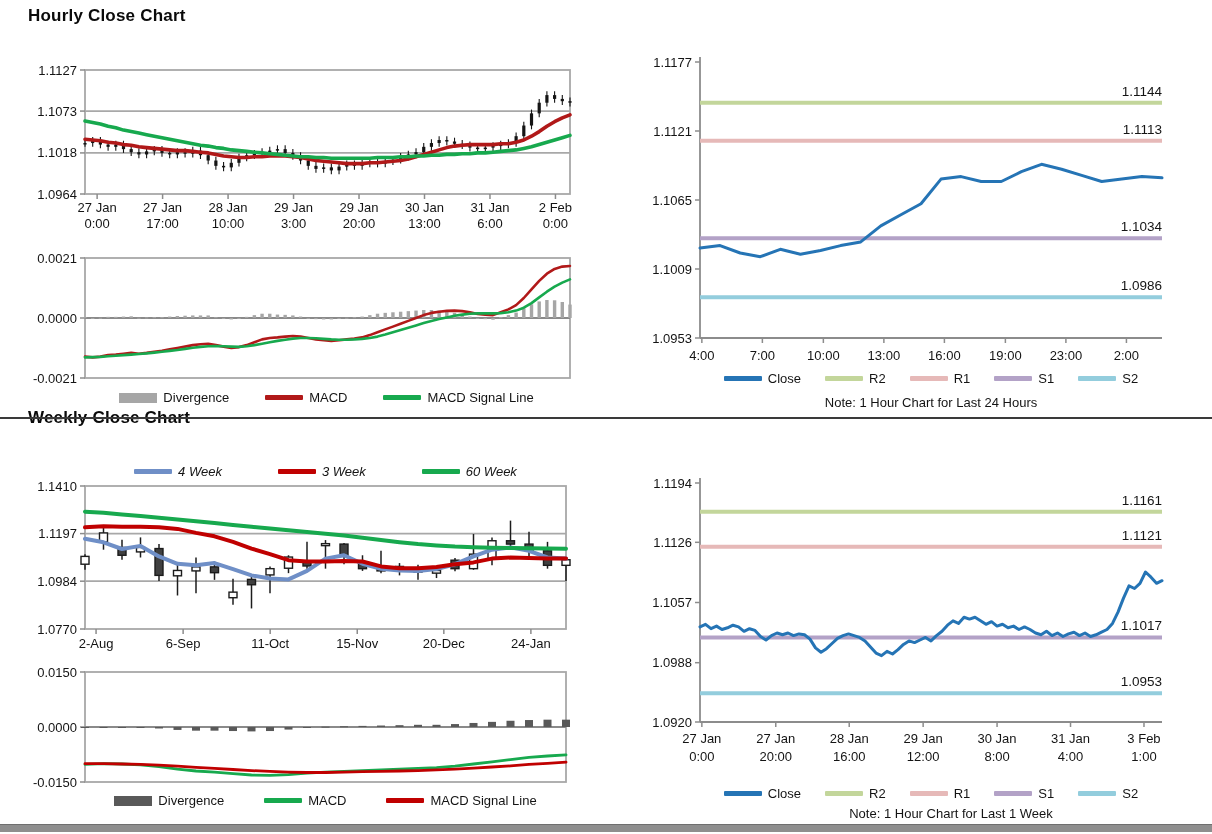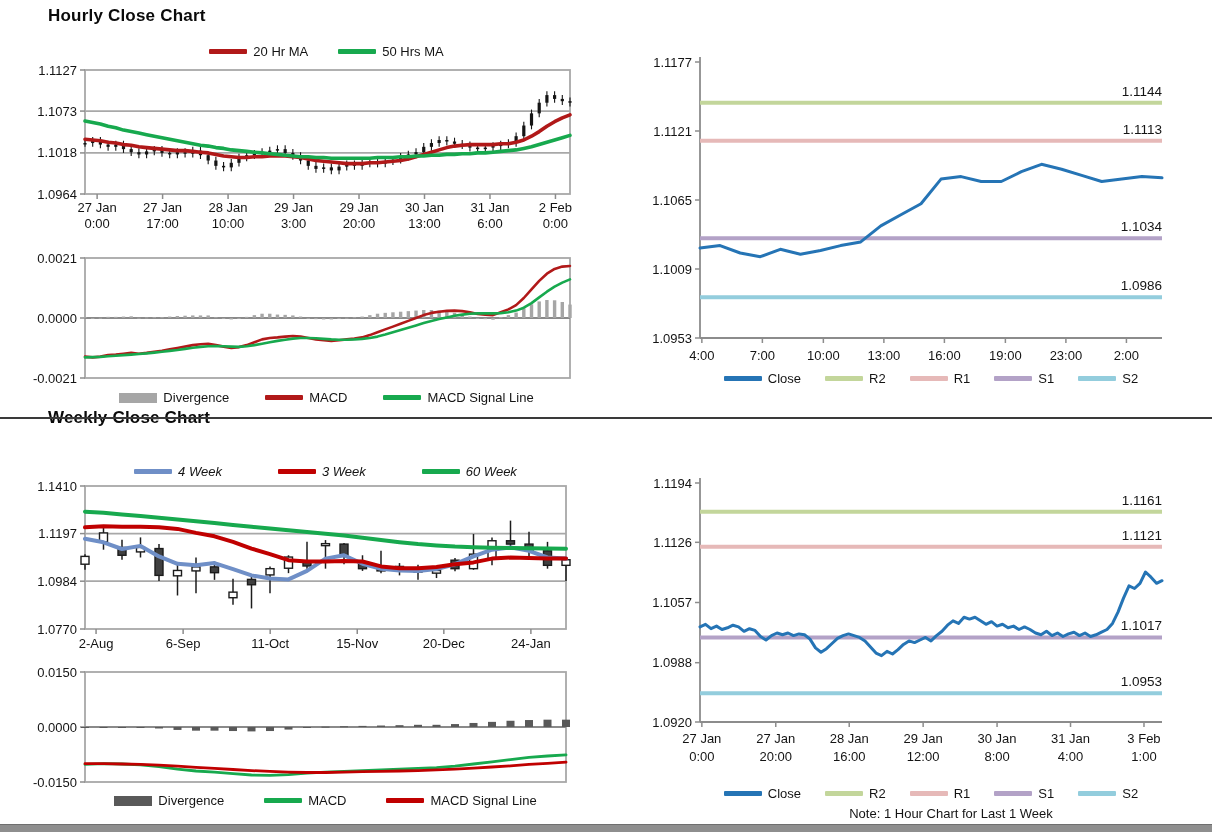--- a/index.html
+++ b/index.html
@@ -1,19 +1,19 @@
 <!DOCTYPE html>
 <html><head>
 <meta charset="utf-8">
 <style>
   html,body{margin:0;padding:0;background:#ffffff;}
   body{width:1212px;height:834px;position:relative;overflow:hidden;
        font-family:"Liberation Sans","DejaVu Sans",sans-serif;color:#141414;}
   .page{position:absolute;left:0;top:0;width:1212px;height:834px;background:#fff;}
-  .sec-title{position:absolute;font-size:17px;font-weight:bold;color:#0a0a0a;letter-spacing:0.2px;margin-left:20px;}
+  .sec-title{position:absolute;font-size:17px;font-weight:bold;color:#0a0a0a;letter-spacing:0.2px;}
   .mount{position:absolute;}
   .mount svg{display:block;}
   .legend{position:absolute;display:flex;justify-content:center;align-items:center;
           font-size:13px;color:#141414;white-space:nowrap;}
   .leg-item{display:flex;align-items:center;}
   .sw-line{display:inline-block;width:38px;height:5px;margin-right:6px;border-radius:1px;}
   .sw-bar{display:inline-block;width:38px;height:10px;margin-right:6px;}
   .note{position:absolute;text-align:center;font-size:13px;color:#141414;}
   .sep{position:absolute;left:0;top:417px;width:1212px;height:2px;background:#3a3a3a;}
   .botbar{position:absolute;left:0;top:824px;width:1212px;height:7px;background:#8e8e8e;border-top:1px solid #6f6f6f;}
@@ -486,34 +486,25 @@
         <text x="391.06600000000003" y="344" text-anchor="middle" font-size="13" fill="#141414">8:00</text>
         <line x1="464.524" y1="305" x2="464.524" y2="310" stroke="#8c8c8c" stroke-width="1.5"></line>
         <text x="464.524" y="326" text-anchor="middle" font-size="13" fill="#141414">31 Jan</text>
         <text x="464.524" y="344" text-anchor="middle" font-size="13" fill="#141414">4:00</text>
         <line x1="537.982" y1="305" x2="537.982" y2="310" stroke="#8c8c8c" stroke-width="1.5"></line>
         <text x="537.982" y="326" text-anchor="middle" font-size="13" fill="#141414">3 Feb</text>
         <text x="537.982" y="344" text-anchor="middle" font-size="13" fill="#141414">1:00</text>
       </svg>
     </div>
 
+  <div class="note" style="left:700px;top:395px;width:462px">Note: 1 Hour Chart for Last 24 Hours</div>
   <div class="note" style="left:720px;top:806px;width:462px">Note: 1 Hour Chart for Last 1 Week</div>
 
   <div class="sep"></div>
   <div class="botbar"></div>
-<div class="legend" style="left: 85px; top: 44px; width: 483px; gap: 30px;">
-      <span class="leg-item">
-        <span class="sw-line" style="background: rgb(177, 25, 25);"></span>
-        <span>20 Hr MA</span>
-      </span>
-      <span class="leg-item">
-        <span class="sw-line" style="background: rgb(23, 169, 78);"></span>
-        <span>50 Hrs MA</span>
-      </span>
-    </div>
     <div class="legend" style="left: 85px; top: 390px; width: 483px; gap: 36px;">
       <span class="leg-item">
         <span class="sw-bar" style="background: rgb(166, 166, 166);"></span>
         <span>Divergence</span>
       </span>
       <span class="leg-item">
         <span class="sw-line" style="background: rgb(177, 25, 25);"></span>
         <span>MACD</span>
       </span>
       <span class="leg-item">

